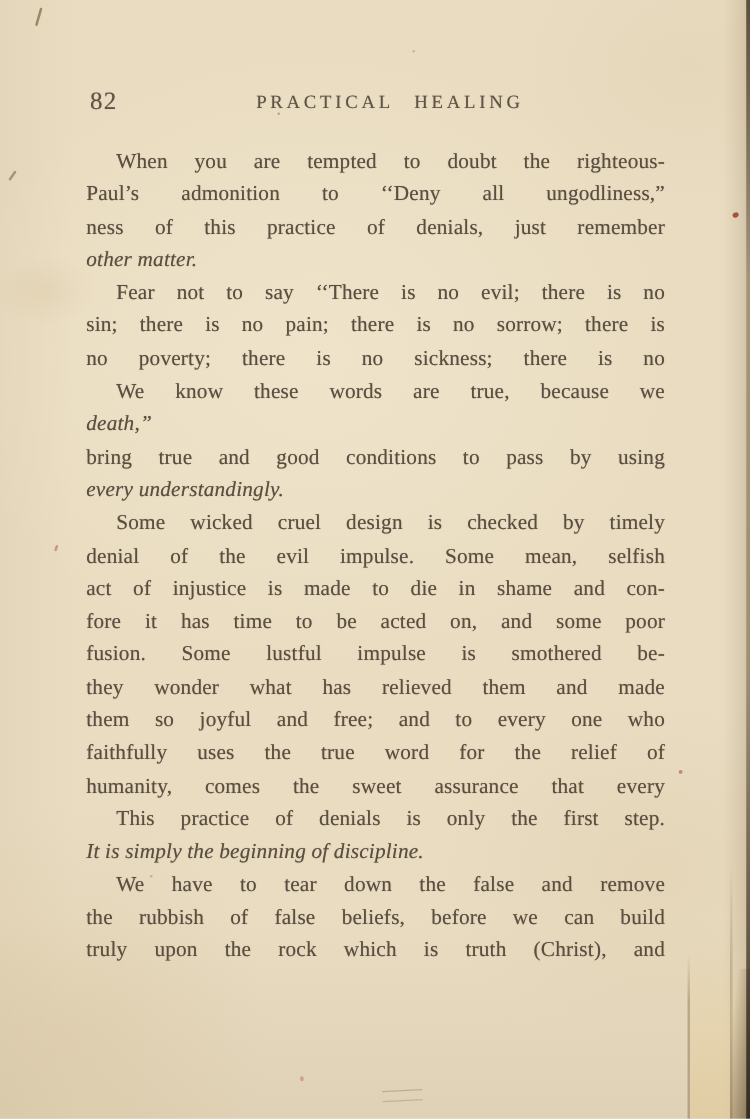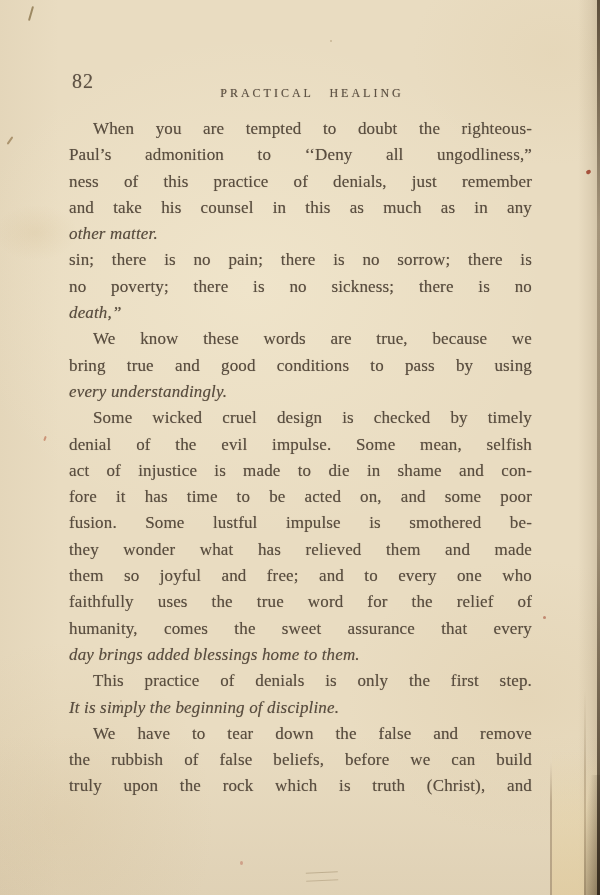--- a/index.html
+++ b/index.html
@@ -24,22 +24,22 @@
       linear-gradient(to bottom, rgba(0,0,0,0) 82%, rgba(140,115,80,0.10) 100%),
       linear-gradient(to left, rgba(0,0,0,0) 90%, rgba(170,145,105,0.08) 100%);
   }
   
   .pagenum{
     position:absolute;left:72px;top:70px;
     font-size:20px;color:var(--header-ink);letter-spacing:1px;
     text-shadow:0 0 0.7px rgba(95,83,69,0.5);
   }
   .running{
-    position:absolute;left:calc(50% + 12px);top:86px;transform:translateX(-50%);
-    font-size:12px;color:var(--header-ink);letter-spacing:3px;word-spacing:10px;
+    position:absolute;left:calc(50% + 12px);top:74px;transform:translateX(-50%);
+    font-size:15px;color:var(--header-ink);letter-spacing:3px;word-spacing:10px;
     white-space:nowrap;text-shadow:0 0 0.7px rgba(95,83,69,0.5);
   }
   
   .textblock{
     position:absolute;left:69px;top:116px;width:463px;
     font-size:17px;line-height:26.3px;color:var(--ink);
     letter-spacing:0.15px;
     text-shadow:0 0 0.7px rgba(88,76,60,0.55);
   }
   .line{text-align:justify;text-align-last:justify;white-space:normal;}
@@ -74,38 +74,37 @@
 
 <div class="page">
 
   <span class="pagenum">82</span>
   <span class="running">PRACTICAL  HEALING</span>
 
   <div class="textblock" id="textblock">
       <div class="line indent">When you are tempted to doubt the righteous-</div>
       <div class="line">Paul’s admonition to ‘‘Deny all ungodliness,”</div>
       <div class="line">ness of this practice of denials, just remember</div>
-      <div class="line">and take his counsel in this as much as in any</div>
       <div class="line endpara">other matter.</div>
+      <div class="line indent">Fear not to say ‘‘There is no evil; there is no</div>
       <div class="line">sin; there is no pain; there is no sorrow; there is</div>
       <div class="line">no poverty; there is no sickness; there is no</div>
+      <div class="line indent">We know these words are true, because we</div>
       <div class="line endpara">death,”</div>
-      <div class="line indent">We know these words are true, because we</div>
       <div class="line">bring true and good conditions to pass by using</div>
       <div class="line endpara">every understandingly.</div>
       <div class="line indent">Some wicked cruel design is checked by timely</div>
       <div class="line">denial of the evil impulse.  Some mean, selfish</div>
       <div class="line">act of injustice is made to die in shame and con-</div>
       <div class="line">fore it has time to be acted on, and some poor</div>
       <div class="line">fusion.  Some lustful impulse is smothered be-</div>
       <div class="line">they wonder what has relieved them and made</div>
       <div class="line">them so joyful and free; and to every one who</div>
       <div class="line">faithfully uses the true word for the relief of</div>
       <div class="line">humanity, comes the sweet assurance that every</div>
-      <div class="line endpara">day brings added blessings home to them.</div>
       <div class="line indent">This practice of denials is only the first step.</div>
       <div class="line endpara">It is simply the beginning of discipline.</div>
       <div class="line indent">We have to tear down the false and remove</div>
       <div class="line">the rubbish of false beliefs, before we can build</div>
       <div class="line">truly upon the rock which is truth (Christ), and</div>
     </div>
 
   <div class="artifact edge-shade"></div>
   <div class="artifact edge-band"></div>
   <div class="artifact crease-a"></div>

